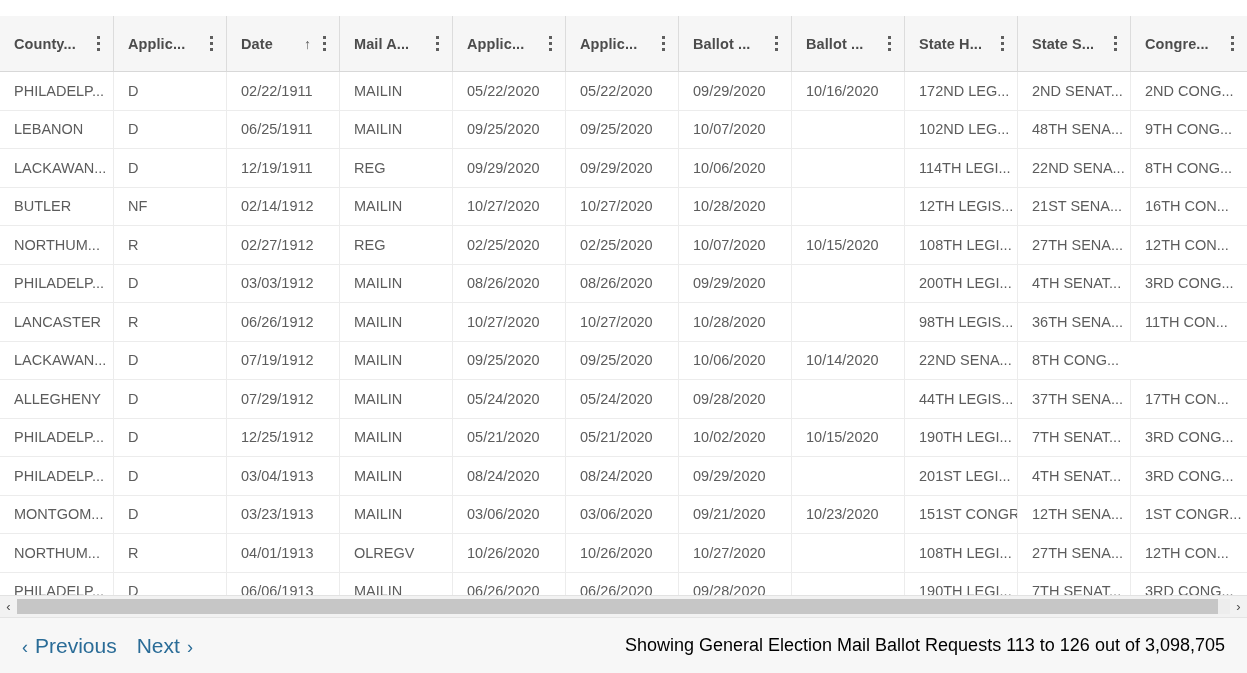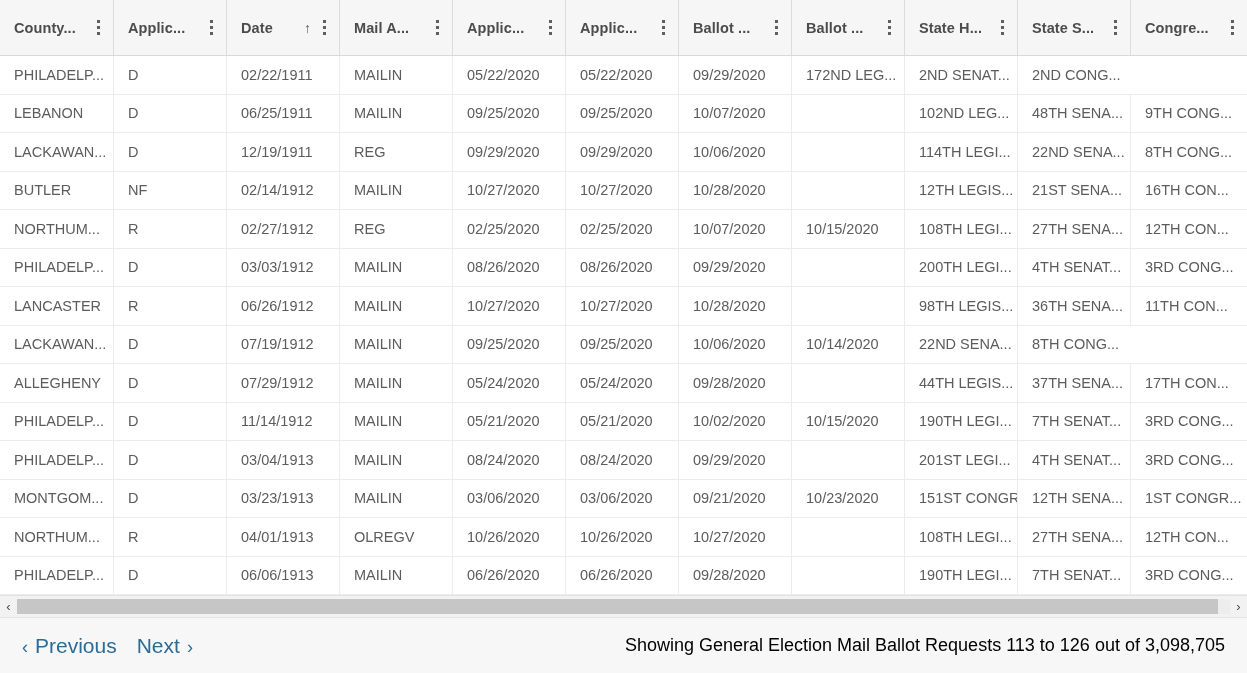--- a/index.html
+++ b/index.html
@@ -26,20 +26,21 @@
   }
 
   
   .grid-header {
     display: flex;
     height: 56px;
     flex: 0 0 56px;
     background: #f6f6f6;
     border-bottom: 1px solid #d8d8d8;
     box-sizing: border-box;
+    margin-top: 16px;
   }
   .hcell {
     display: flex;
     align-items: center;
     box-sizing: border-box;
     padding: 0 6px 0 14px;
     border-right: 1px solid #dcdcdc;
     position: relative;
     overflow: hidden;
     background: #f6f6f6;
@@ -285,20 +286,21 @@
 
   <div class="grid-body" id="body-rows">
       <div class="grow">
         <div class="cell" style="flex: 0 0 114px; width: 114px;">PHILADELP...</div>
         <div class="cell" style="flex: 0 0 113px; width: 113px;">D</div>
         <div class="cell" style="flex: 0 0 113px; width: 113px; text-align: center;">02/22/1911</div>
         <div class="cell" style="flex: 0 0 113px; width: 113px;">MAILIN</div>
         <div class="cell" style="flex: 0 0 113px; width: 113px;">05/22/2020</div>
         <div class="cell" style="flex: 0 0 113px; width: 113px;">05/22/2020</div>
         <div class="cell" style="flex: 0 0 113px; width: 113px;">09/29/2020</div>
+        <div class="cell" style="flex: 0 0 113px; width: 113px;">10/16/2020</div>
         <div class="cell" style="flex: 0 0 113px; width: 113px;">172ND LEG...</div>
         <div class="cell" style="flex: 0 0 113px; width: 113px;">2ND SENAT...</div>
         <div class="cell" style="flex: 0 0 116px; width: 116px;">2ND CONG...</div>
       </div>
       <div class="grow">
         <div class="cell" style="flex: 0 0 114px; width: 114px;">LEBANON</div>
         <div class="cell" style="flex: 0 0 113px; width: 113px;">D</div>
         <div class="cell" style="flex: 0 0 113px; width: 113px;">06/25/1911</div>
         <div class="cell" style="flex: 0 0 113px; width: 113px;">MAILIN</div>
         <div class="cell" style="flex: 0 0 113px; width: 113px;">09/25/2020</div>
@@ -395,21 +397,21 @@
         <div class="cell" style="flex: 0 0 113px; width: 113px;">05/24/2020</div>
         <div class="cell" style="flex: 0 0 113px; width: 113px;">09/28/2020</div>
         <div class="cell" style="flex: 0 0 113px; width: 113px;"></div>
         <div class="cell" style="flex: 0 0 113px; width: 113px;">44TH LEGIS...</div>
         <div class="cell" style="flex: 0 0 113px; width: 113px;">37TH SENA...</div>
         <div class="cell" style="flex: 0 0 116px; width: 116px;">17TH CON...</div>
       </div>
       <div class="grow">
         <div class="cell" style="flex: 0 0 114px; width: 114px;">PHILADELP...</div>
         <div class="cell" style="flex: 0 0 113px; width: 113px;">D</div>
-        <div class="cell" style="flex: 0 0 113px; width: 113px;">11/14/1912</div>
+        <div class="cell" style="flex: 0 0 113px; width: 113px;">12/25/1912</div>
         <div class="cell" style="flex: 0 0 113px; width: 113px;">MAILIN</div>
         <div class="cell" style="flex: 0 0 113px; width: 113px;">05/21/2020</div>
         <div class="cell" style="flex: 0 0 113px; width: 113px;">05/21/2020</div>
         <div class="cell" style="flex: 0 0 113px; width: 113px;">10/02/2020</div>
         <div class="cell" style="flex: 0 0 113px; width: 113px;">10/15/2020</div>
         <div class="cell" style="flex: 0 0 113px; width: 113px;">190TH LEGI...</div>
         <div class="cell" style="flex: 0 0 113px; width: 113px;">7TH SENAT...</div>
         <div class="cell" style="flex: 0 0 116px; width: 116px;">3RD CONG...</div>
       </div>
       <div class="grow">

